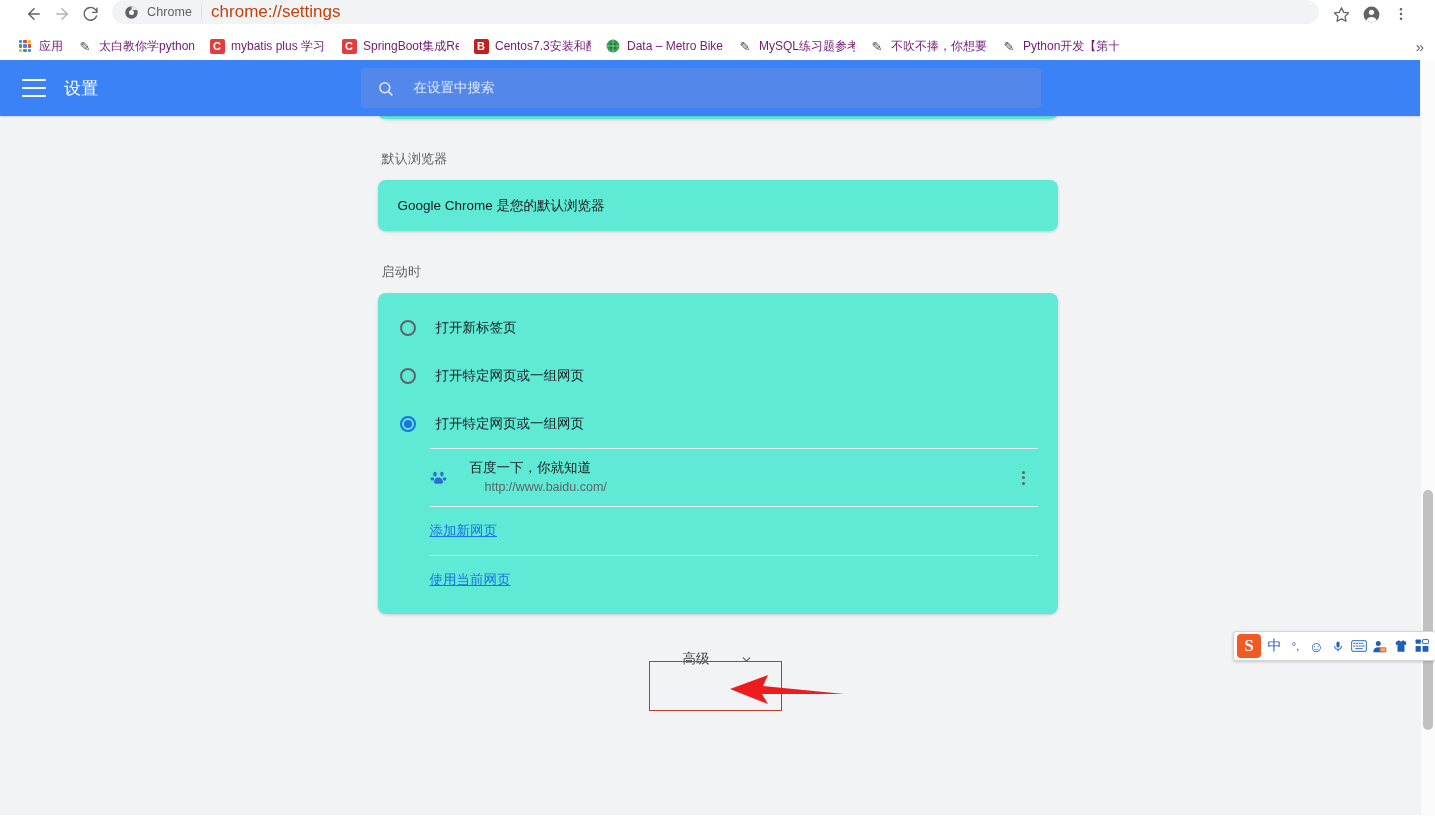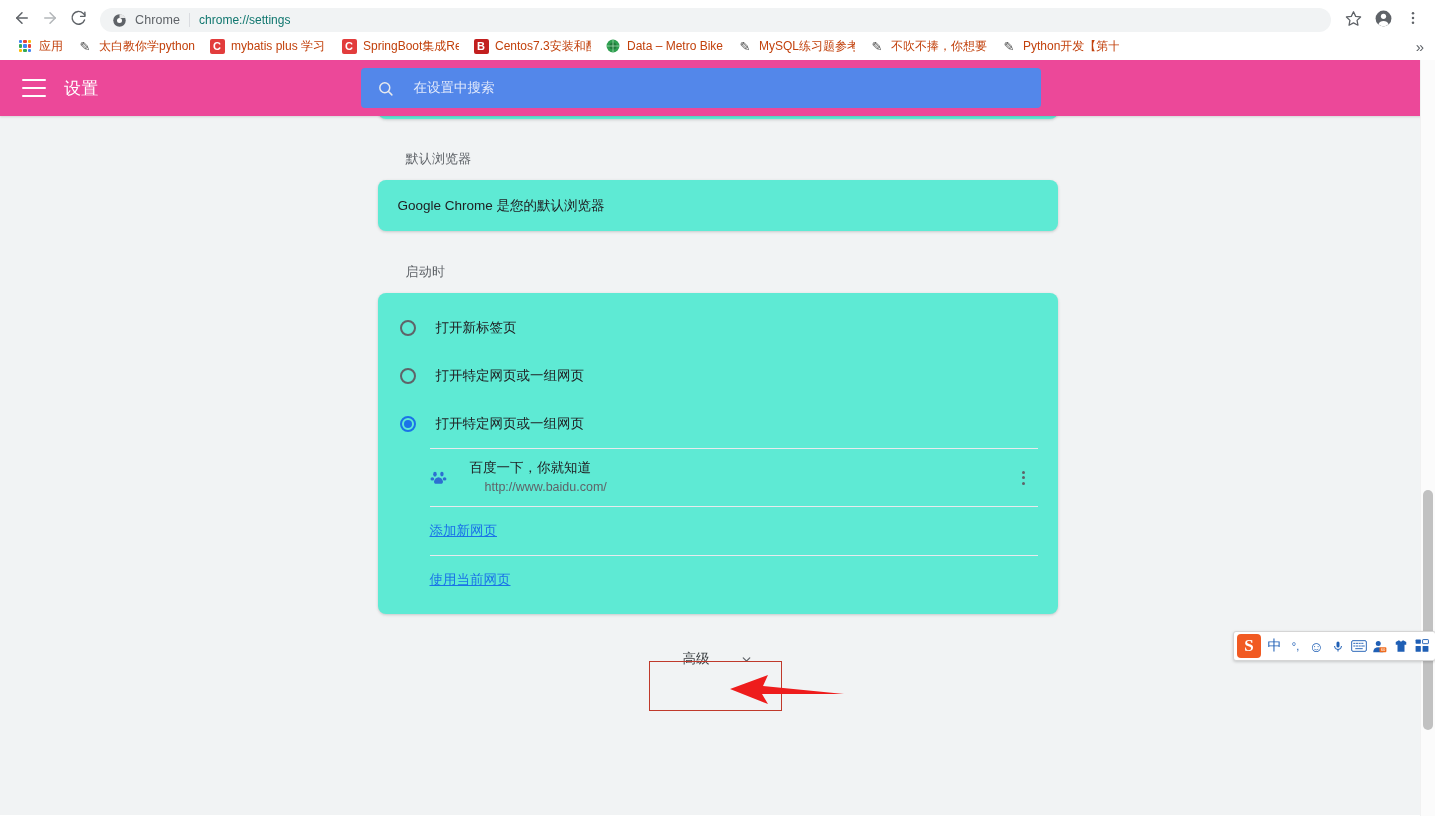--- a/index.html
+++ b/index.html
@@ -16,22 +16,22 @@
     position: relative;
     background: #ffffff;
     display: flex;
     flex-direction: column;
   }
 
   .toolbar {
     height: 32px;
     background: #ffffff;
     display: flex;
-    align-items: flex-end;
-    padding: 0 8px;
+    align-items: flex-start;
+    padding: 0 20px;
     flex: none;
   }
   .nav-btn {
     width: 28px; height: 28px;
     display: flex; align-items: center; justify-content: center;
     color: #5f6368;
     flex: none;
     border-radius: 50%;
   }
   .nav-btn svg { display: block; }
@@ -50,21 +50,21 @@
   .omni-shield { width: 15px; height: 15px; flex: none; margin-right: 8px; }
   .omni-chrome-label {
     font-size: 12.5px; color: #5f6368; white-space: nowrap;
     letter-spacing: .1px;
   }
   .omni-sep {
     width: 1px; height: 14px; background: #dadce0;
     margin: 0 9px; flex: none;
   }
   .omni-url {
-    font-size: 12px; color: #0f766e; white-space: nowrap;
+    font-size: 17px; color: #c2410c; white-space: nowrap;
     overflow: hidden; text-overflow: ellipsis;
   }
 
   .toolbar-right { display: flex; align-items: center; flex: none; }
   .tb-icon {
     width: 28px; height: 28px; margin-left: 2px;
     display: flex; align-items: center; justify-content: center;
     color: #5f6368;
   }
 
@@ -87,21 +87,21 @@
     flex: none;
     max-width: 132px;
   }
   .bm-ico {
     width: 16px; height: 16px; flex: none;
     margin-right: 6px;
     display: flex; align-items: center; justify-content: center;
     font-size: 11px;
   }
   .bm-label {
-    font-size: 12px; color: #c2410c;
+    font-size: 12px; color: #701a75;
     white-space: nowrap; overflow: hidden;
     text-overflow: clip;
     line-height: 16px;
   }
   .bm-overflow {
     position: absolute; right: 4px; top: 3px;
     width: 22px; height: 22px;
     display: flex; align-items: center; justify-content: center;
     color: #5f6368; font-size: 15px;
   }
@@ -129,21 +129,21 @@
   .page {
     flex: 1;
     position: relative;
     background: #f1f3f4;
     overflow: hidden;
   }
   .settings-header {
     position: absolute;
     top: 0; left: 0; right: 0;
     height: 56px;
-    background: #ec4899;
+    background: #3b82f6;
     display: flex;
     align-items: center;
     z-index: 20;
     box-shadow: 0 1px 2px rgba(0,0,0,.12);
   }
   .hamburger {
     width: 24px; height: 18px;
     margin-left: 22px;
     display: flex; flex-direction: column; justify-content: space-between;
     flex: none;
@@ -190,21 +190,20 @@
     background: #5eead4;
     border-radius: 8px;
     box-shadow: 0 1px 2px rgba(60,64,67,.15), 0 1px 3px 1px rgba(60,64,67,.06);
   }
   .section-title {
     font-size: 13px;
     color: #5f6368;
     padding: 0 4px;
     margin-bottom: 12px;
     letter-spacing: .2px;
-    margin-left: 24px;
   }
   .row {
     min-height: 48px;
     display: flex;
     align-items: center;
     padding: 0 20px;
     font-size: 13.5px;
     color: #202124;
   }
   .row .grow { flex: 1; }

